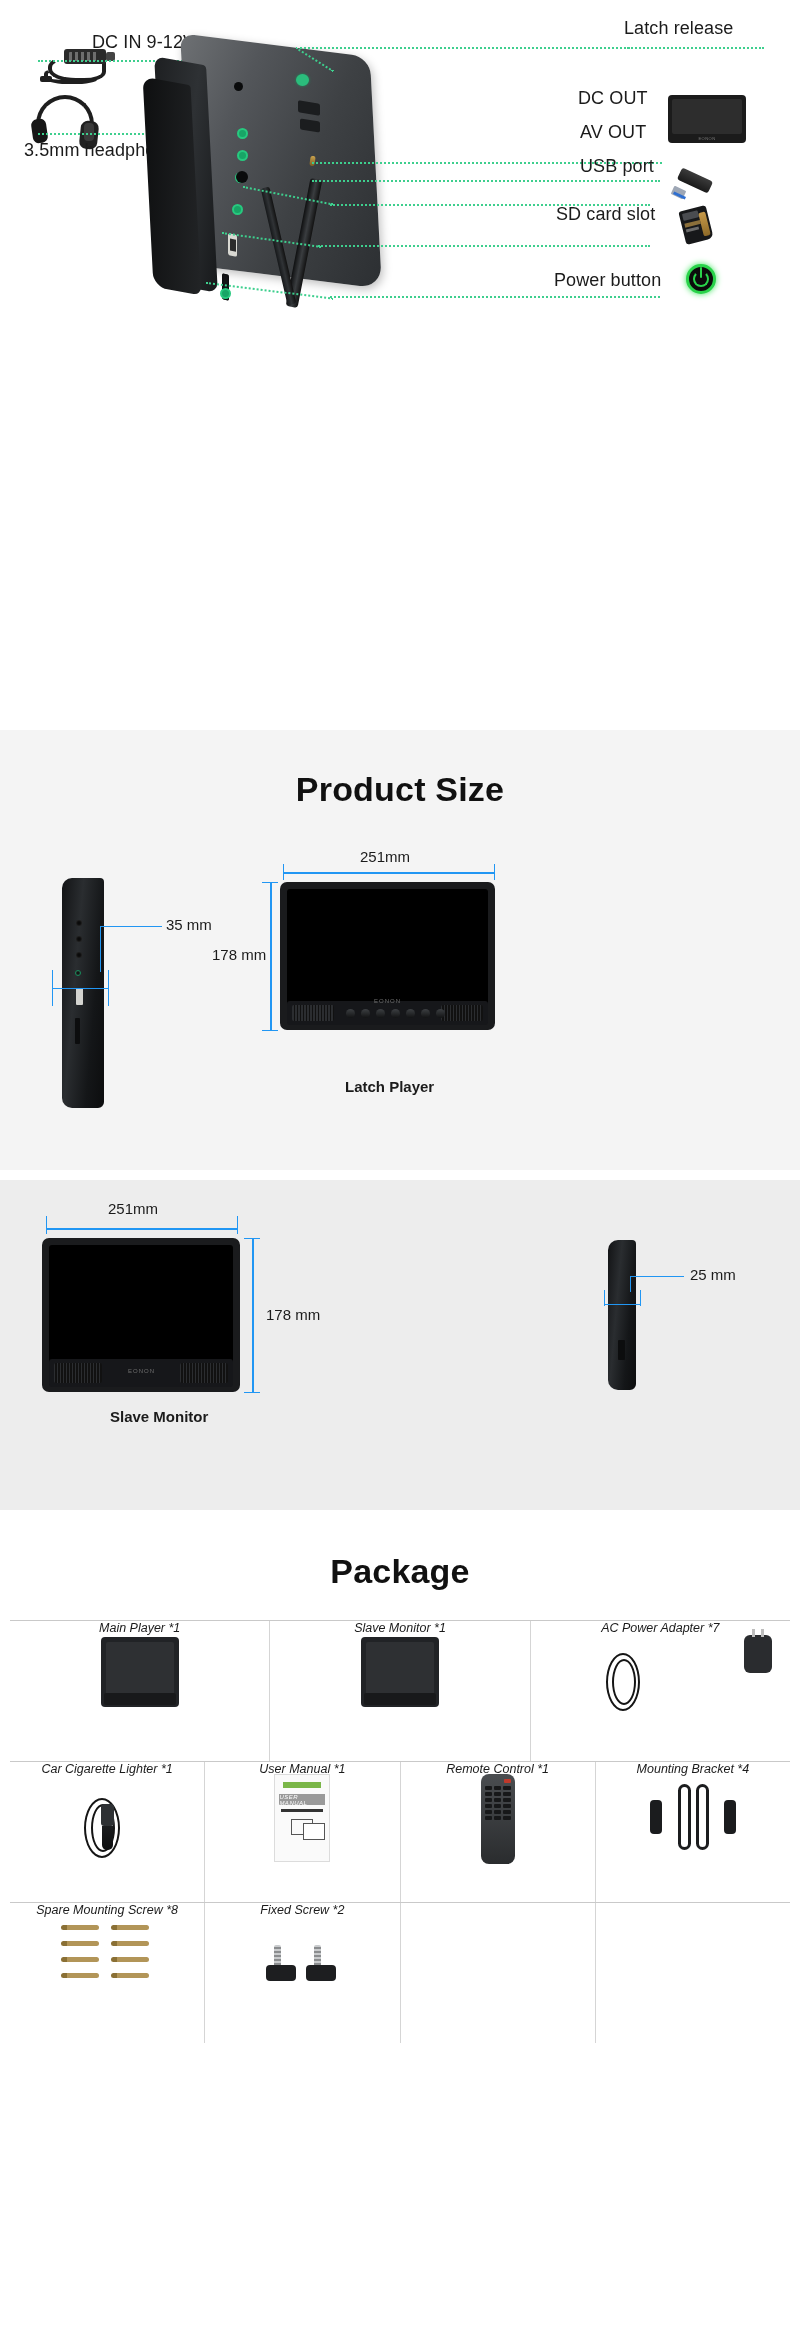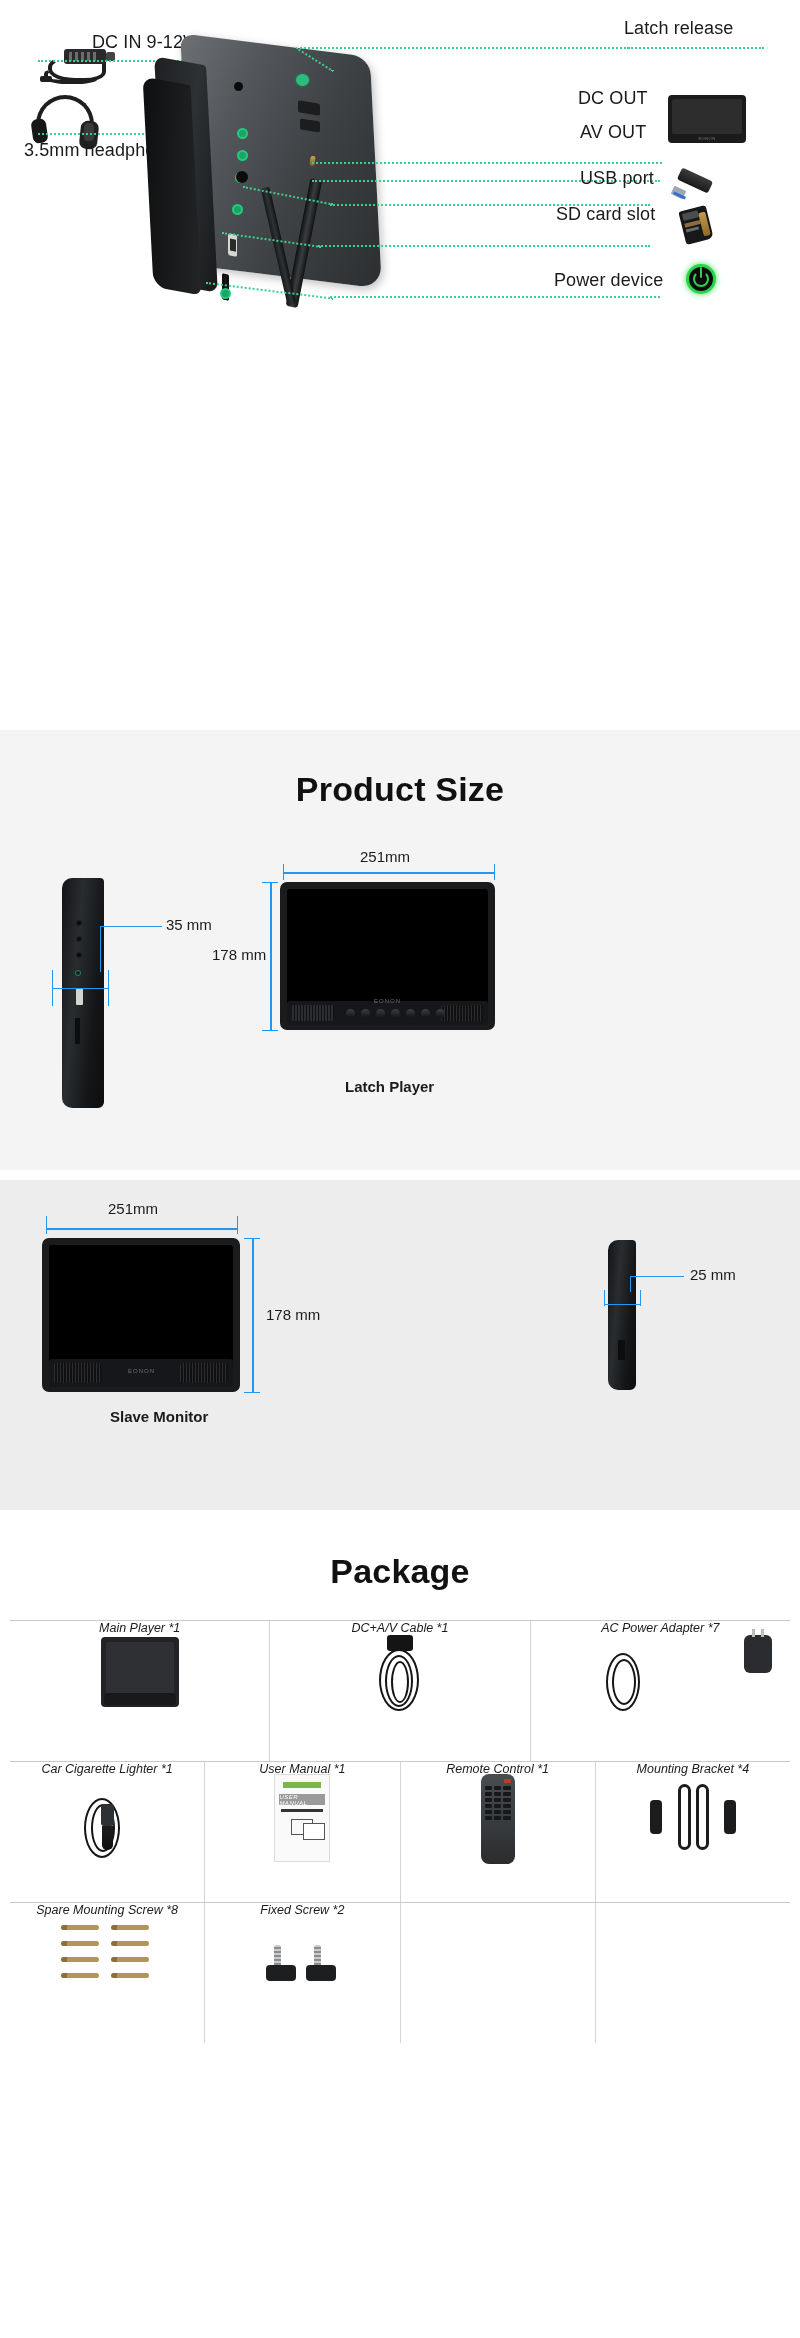--- a/index.html
+++ b/index.html
@@ -205,42 +205,42 @@
   <div class="label-txt" style="left:578px;top:88px;">DC OUT</div>
   <div class="dot-line" style="left:312px;top:162px;width:350px;"></div>
   <div class="label-txt" style="left:580px;top:122px;">AV OUT</div>
   <div class="dot-line" style="left:312px;top:180px;width:348px;"></div>
 
   <div class="thumb" style="left:672px;top:166px;width:60px;height:44px;">
     <div class="usb-body"></div>
       <div class="usb-conn"></div>
       <div class="usb-blue"></div>
   </div>
-  <div class="label-txt" style="left:580px;top:168px;">USB port</div>
+  <div class="label-txt" style="left:580px;top:156px;">USB port</div>
   <div class="dot-line" style="left:330px;top:204px;width:320px;"></div>
   <div class="dot-line diag" style="left:243px;top:186px;width:92px;transform:rotate(11deg);"></div>
 
   <div class="thumb" style="left:676px;top:206px;width:52px;height:46px;">
     <div class="sd-body">
         <div class="sd-top"></div>
         <div class="sd-txt"></div>
         <div class="sd-txt2"></div>
         <div class="sd-gold"></div>
       </div>
   </div>
   <div class="label-txt" style="left:556px;top:204px;">SD card slot</div>
   <div class="dot-line" style="left:318px;top:245px;width:332px;"></div>
   <div class="dot-line diag" style="left:222px;top:232px;width:100px;transform:rotate(8deg);"></div>
 
   <div class="thumb" style="left:684px;top:262px;width:40px;height:40px;">
     <div class="pwr-outer"></div>
       <div class="pwr-ring"></div>
       <div class="pwr-bar"></div>
   </div>
-  <div class="label-txt" style="left:554px;top:270px;">Power device</div>
+  <div class="label-txt" style="left:554px;top:270px;">Power button</div>
   <div class="dot-line" style="left:330px;top:296px;width:330px;"></div>
   <div class="dot-line diag" style="left:206px;top:282px;width:128px;transform:rotate(7deg);"></div>
 </div>
 
 <div class="steps-wrap">
 
   <div class="step-box" style="left:24px;top:460px;width:160px;height:105px;">
     <div class="step-dev" style="left:12px;top:22px;width:130px;height:62px;">
       <div class="lid-top" style="left:14px;top:-4px;width:108px;height:26px;transform:skewX(-24deg) skewY(-6deg);"></div>
       <div class="lid-bot" style="left:2px;top:18px;width:120px;height:34px;transform:skewX(-22deg) skewY(7deg);"></div>
@@ -366,28 +366,26 @@
         <div class="art">
           <div class="p-monitor">
               <div class="s"></div>
               <div class="base"></div>
             </div>
         </div>
         <div class="lbl">Main Player *1</div>
       </div>
       <div class="pkg-cell">
         <div class="art">
-          <div class="p-cable">
-            <div class="loop" style="left:2px;top:14px;width:40px;height:62px;"></div>
-            <div class="loop" style="left:8px;top:20px;width:28px;height:52px;"></div>
-            <div class="loop" style="left:14px;top:26px;width:18px;height:42px;"></div>
-            <div style="position:absolute;left:10px;top:0;width:26px;height:16px;background:#141414;border-radius:3px;"></div>
-          </div>
-        </div>
-        <div class="lbl">DC+A/V Cable *1</div>
+          <div class="p-monitor">
+              <div class="s"></div>
+              <div class="base"></div>
+            </div>
+        </div>
+        <div class="lbl">Slave Monitor *1</div>
       </div>
       <div class="pkg-cell">
         <div class="art">
           <div class="p-cable" style="left:38%;">
             <div class="loop" style="left:0px;top:18px;width:34px;height:58px;"></div>
             <div class="loop" style="left:6px;top:24px;width:24px;height:46px;"></div>
           </div>
           <div class="p-adapter">
             <div class="pin" style="left:8px;"></div>
               <div class="pin" style="left:17px;"></div>

